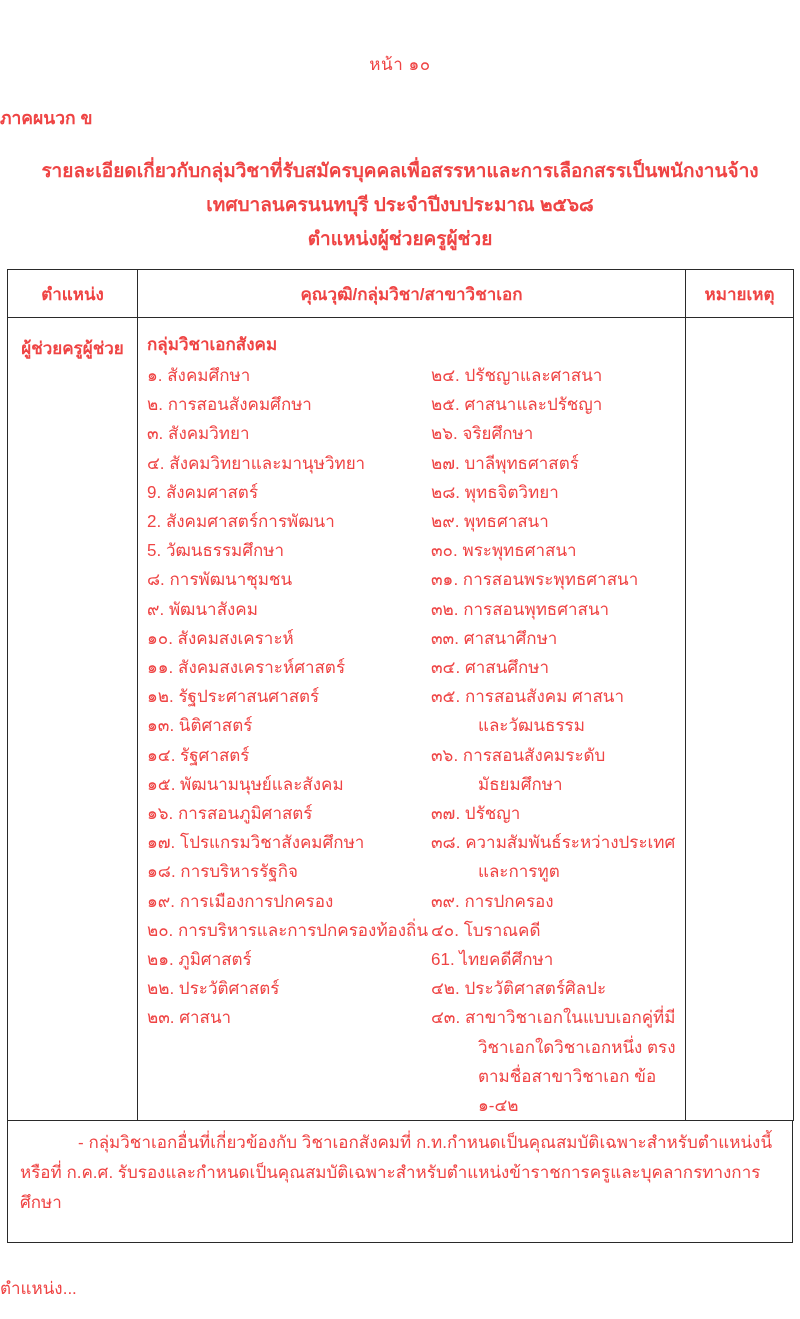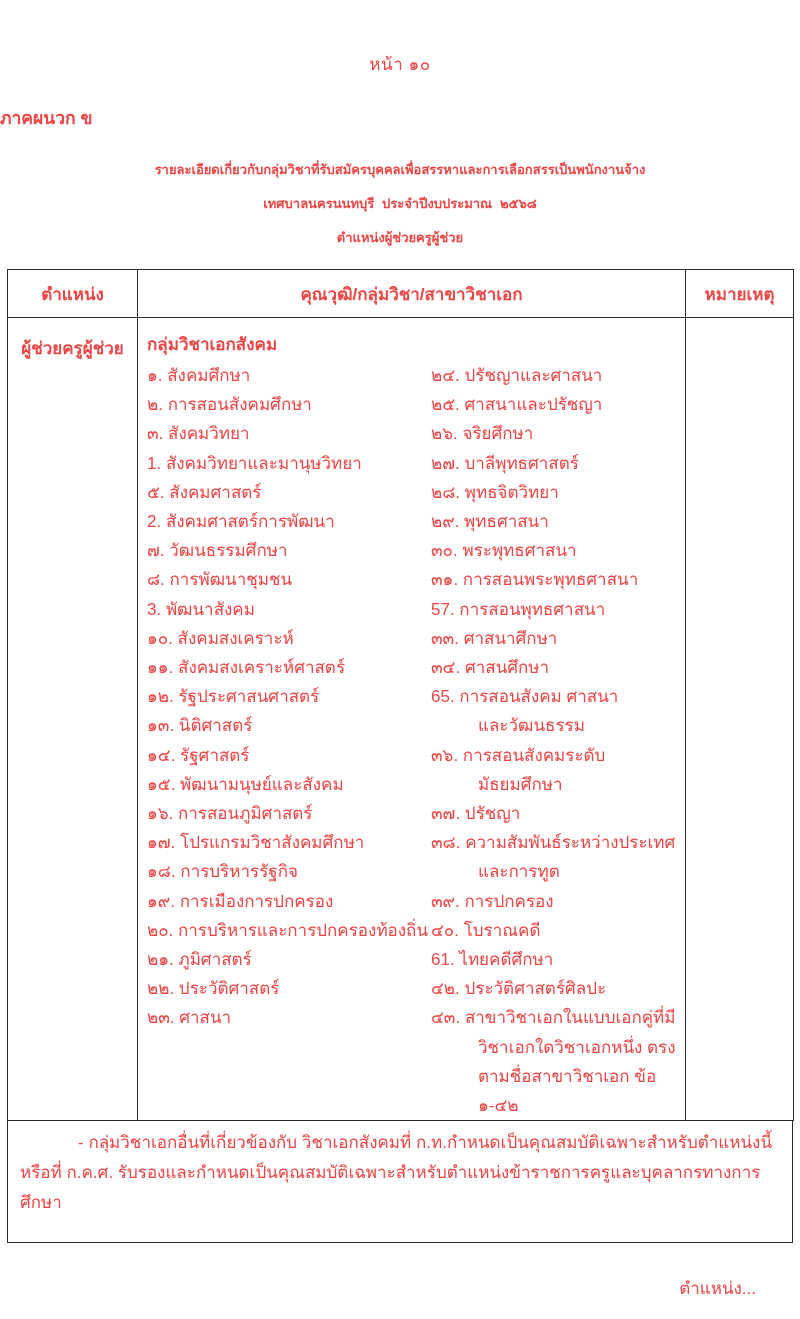--- a/index.html
+++ b/index.html
@@ -29,23 +29,22 @@
     padding-right: 84px;
     margin-top: 27px;
     font-weight: bold;
     font-size: 17.5px;
   }
 
   .title-block {
     margin-top: 22px;
     text-align: center;
     font-weight: bold;
-    font-size: 13px;
+    font-size: 19px;
     line-height: 34px;
-    font-family: Liberation Mono, monospace;
   }
 
   table.doc-table {
     margin: 13px 7px 0 7px;
     width: 786px;
     border-collapse: collapse;
     table-layout: fixed;
     padding-left: 6px;
   }
   table.doc-table th,
@@ -99,21 +98,20 @@
     margin: -1.6px 7px 0 7px;
     border: 1.6px solid #2a2a2a;
     padding: 7px 14px 24px 12px;
     line-height: 30px;
     font-size: 17px;
     text-indent: 58px;
   }
 
   .footer-continuation {
     margin-top: 31px;
-    text-align: right;
     padding-right: 44px;
     font-size: 17px;
   }
 </style>
 </head>
 <body>
 
 <div class="page">
 
   <div class="page-number">หน้า ๑๐</div>
@@ -142,26 +140,26 @@
     <tbody>
       <tr class="data-row">
         <td class="position-cell">ผู้ช่วยครูผู้ช่วย</td>
         <td class="qual-cell">
           <div class="group-title">กลุ่มวิชาเอกสังคม</div>
           <div class="subject-columns">
             <div class="subjects-left">
                 <div class="subject-item">๑. สังคมศึกษา</div>
                 <div class="subject-item">๒. การสอนสังคมศึกษา</div>
                 <div class="subject-item">๓. สังคมวิทยา</div>
-                <div class="subject-item">1. สังคมวิทยาและมานุษวิทยา</div>
-                <div class="subject-item">๕. สังคมศาสตร์</div>
+                <div class="subject-item">๔. สังคมวิทยาและมานุษวิทยา</div>
+                <div class="subject-item">9. สังคมศาสตร์</div>
                 <div class="subject-item">2. สังคมศาสตร์การพัฒนา</div>
-                <div class="subject-item">๗. วัฒนธรรมศึกษา</div>
+                <div class="subject-item">5. วัฒนธรรมศึกษา</div>
                 <div class="subject-item">๘. การพัฒนาชุมชน</div>
-                <div class="subject-item">3. พัฒนาสังคม</div>
+                <div class="subject-item">๙. พัฒนาสังคม</div>
                 <div class="subject-item">๑๐. สังคมสงเคราะห์</div>
                 <div class="subject-item">๑๑. สังคมสงเคราะห์ศาสตร์</div>
                 <div class="subject-item">๑๒. รัฐประศาสนศาสตร์</div>
                 <div class="subject-item">๑๓. นิติศาสตร์</div>
                 <div class="subject-item">๑๔. รัฐศาสตร์</div>
                 <div class="subject-item">๑๕. พัฒนามนุษย์และสังคม</div>
                 <div class="subject-item">๑๖. การสอนภูมิศาสตร์</div>
                 <div class="subject-item">๑๗. โปรแกรมวิชาสังคมศึกษา</div>
                 <div class="subject-item">๑๘. การบริหารรัฐกิจ</div>
                 <div class="subject-item">๑๙. การเมืองการปกครอง</div>
@@ -172,24 +170,24 @@
               </div>
             <div class="subjects-right">
                 <div class="subject-item">๒๔. ปรัชญาและศาสนา</div>
                 <div class="subject-item">๒๕. ศาสนาและปรัชญา</div>
                 <div class="subject-item">๒๖. จริยศึกษา</div>
                 <div class="subject-item">๒๗. บาลีพุทธศาสตร์</div>
                 <div class="subject-item">๒๘. พุทธจิตวิทยา</div>
                 <div class="subject-item">๒๙. พุทธศาสนา</div>
                 <div class="subject-item">๓๐. พระพุทธศาสนา</div>
                 <div class="subject-item">๓๑. การสอนพระพุทธศาสนา</div>
-                <div class="subject-item">57. การสอนพุทธศาสนา</div>
+                <div class="subject-item">๓๒. การสอนพุทธศาสนา</div>
                 <div class="subject-item">๓๓. ศาสนาศึกษา</div>
                 <div class="subject-item">๓๔. ศาสนศึกษา</div>
-                <div class="subject-item">65. การสอนสังคม ศาสนา
+                <div class="subject-item">๓๕. การสอนสังคม ศาสนา
 และวัฒนธรรม</div>
                 <div class="subject-item">๓๖. การสอนสังคมระดับ
 มัธยมศึกษา</div>
                 <div class="subject-item">๓๗. ปรัชญา</div>
                 <div class="subject-item">๓๘. ความสัมพันธ์ระหว่างประเทศ
 และการทูต</div>
                 <div class="subject-item">๓๙. การปกครอง</div>
                 <div class="subject-item">๔๐. โบราณคดี</div>
                 <div class="subject-item">61. ไทยคดีศึกษา</div>
                 <div class="subject-item">๔๒. ประวัติศาสตร์ศิลปะ</div>

